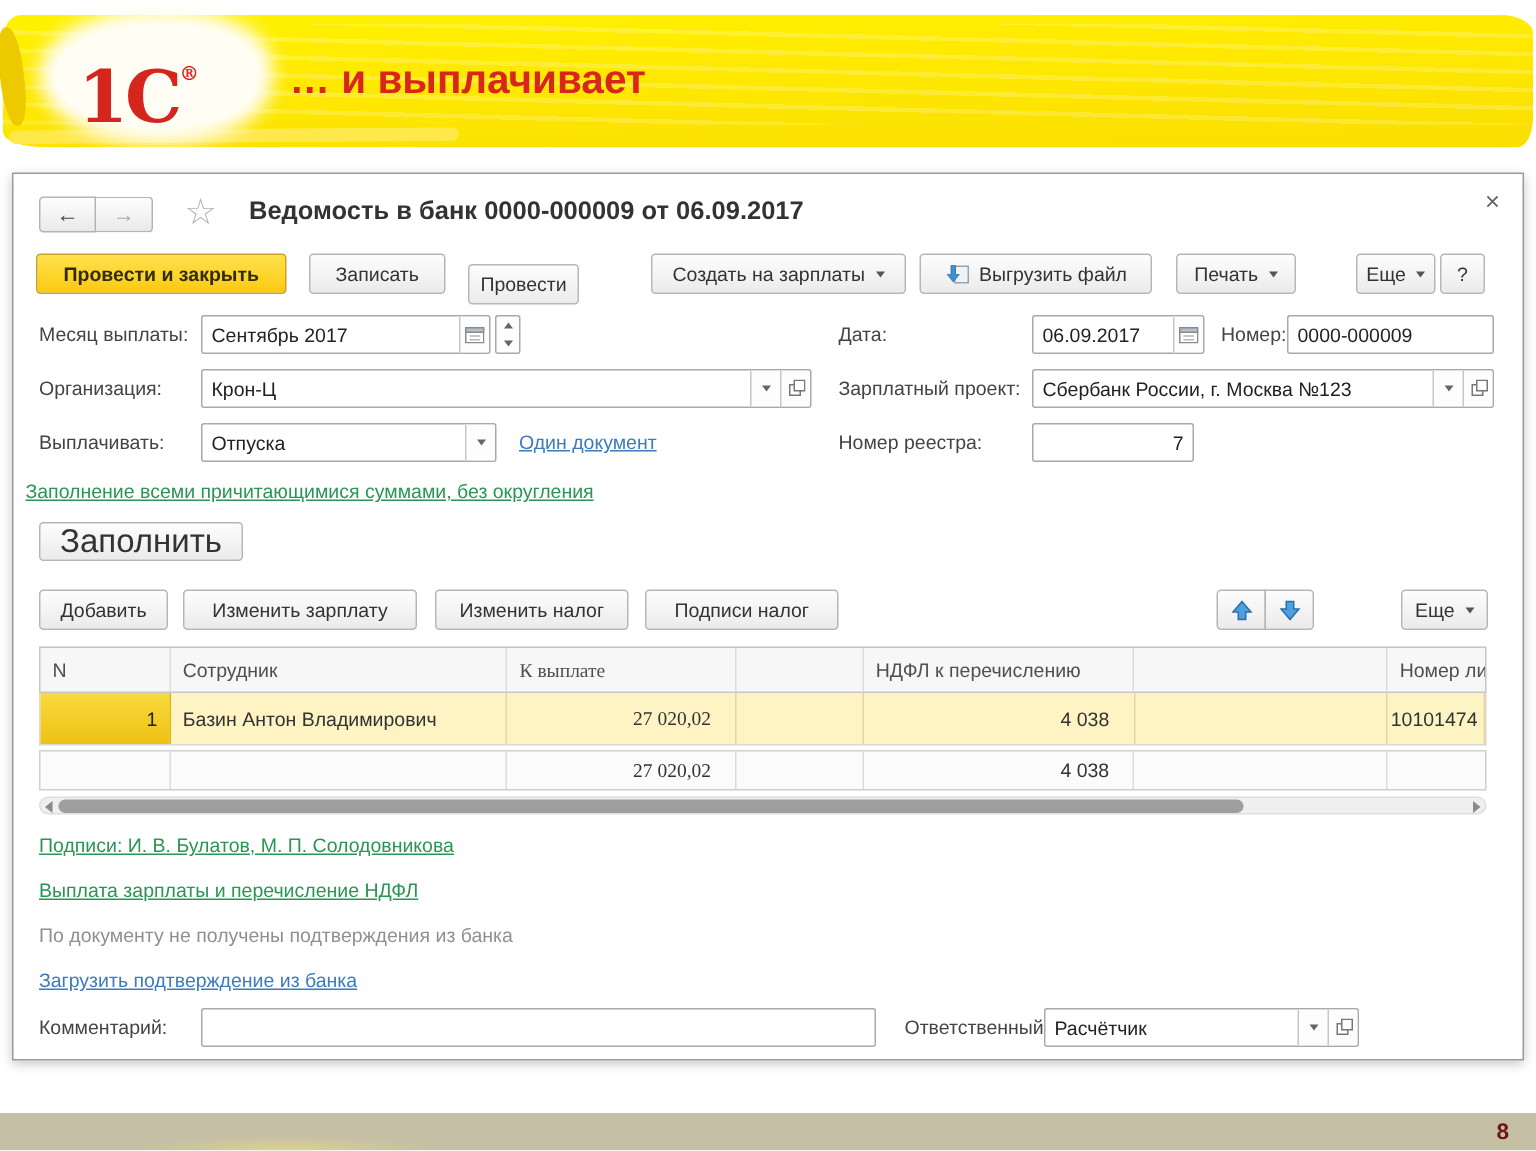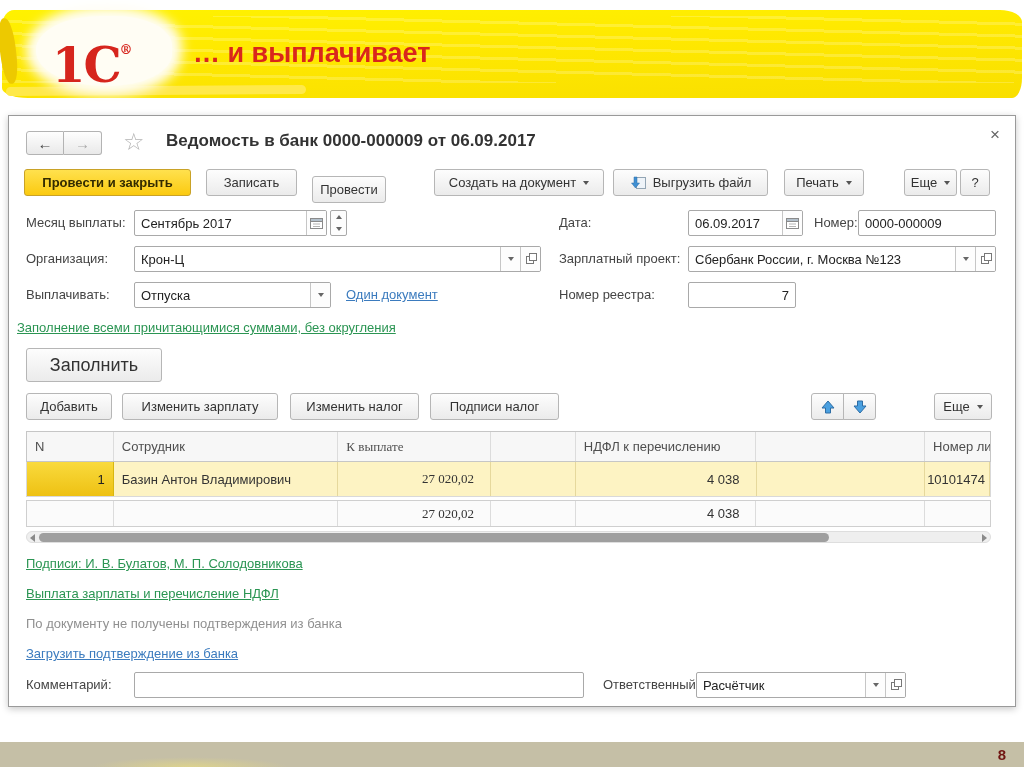--- a/index.html
+++ b/index.html
@@ -34,21 +34,21 @@
   .star{left:114px;top:13px;font-size:24px;color:#b4b4b4;line-height:26px;}
   .wtitle{left:157px;top:15px;font-size:17px;font-weight:bold;color:#333;white-space:nowrap;}
   .wclose{left:981px;top:9px;font-size:17px;color:#666;cursor:pointer;}
 
   .btn{position:absolute;height:27px;box-sizing:border-box;border:1px solid #b6b6b6;border-radius:3px;
     background:linear-gradient(#fdfdfd,#ebebeb);color:#333;font-size:13px;display:flex;
     align-items:center;justify-content:center;padding:0 10px;white-space:nowrap;cursor:pointer;}
   .btn.yellow{background:linear-gradient(#ffe14e,#fbca10);border-color:#c9a227;font-weight:bold;color:#332b00;}
   .caret{width:0;height:0;border-left:3.5px solid transparent;border-right:3.5px solid transparent;
     border-top:4px solid #555;margin-left:7px;}
-  .big{height:34px;font-size:18px;color:#333;}
+  .big{height:26px;font-size:22px;color:#333;}
 
   .lbl{position:absolute;font-size:13px;color:#444;white-space:nowrap;}
   .fld{position:absolute;height:26px;box-sizing:border-box;border:1px solid #a9a9a9;border-radius:2px;
     background:#fff;display:flex;align-items:stretch;overflow:hidden;}
   .fld input{border:0;outline:0;padding:0 6px;flex:1;min-width:0;font:13px "Liberation Sans","DejaVu Sans",sans-serif;color:#222;background:transparent;}
   .fld input.ra{text-align:right;}
   .fbtn{width:19px;display:flex;align-items:center;justify-content:center;border-left:1px solid #c6c6c6;
     background:#fdfdfd;cursor:pointer;flex:0 0 auto;}
   .spin{position:absolute;width:17px;height:26px;box-sizing:border-box;border:1px solid #a9a9a9;border-radius:2px;
     background:#fdfdfd;display:flex;flex-direction:column;}
@@ -118,21 +118,21 @@
     <div class="btn yellow" style="left:15px;top:53px;width:167px;">
         <span>Провести и закрыть</span>
       </div>
     <div class="btn" style="left:197px;top:53px;width:91px;">
         <span>Записать</span>
       </div>
     <div class="btn" style="left:303px;top:60px;width:74px;text-align:right;">
         <span>Провести</span>
       </div>
     <div class="btn" style="left:425px;top:53px;width:170px;">
-        <span>Создать на документ</span>
+        <span>Создать на зарплаты</span>
         <span class="caret"></span>
       </div>
     <div class="btn" style="left:604px;top:53px;width:155px;">
       <svg class="iconsvg" width="17" height="14" viewBox="0 0 17 14" style="margin-right:6px;">
         <rect x="6.5" y="1.5" width="9" height="11" fill="#eef3f8" stroke="#93a5b4"></rect>
         <path d="M4 1 v6 h-2.5 l4 5 4-5 H7 v-6 z" fill="#3f8fd2" stroke="#2e6da4" stroke-width="0.5"></path>
       </svg>
       <span>Выгрузить файл</span>
     </div>
     <div class="btn" style="left:775px;top:53px;width:80px;">

